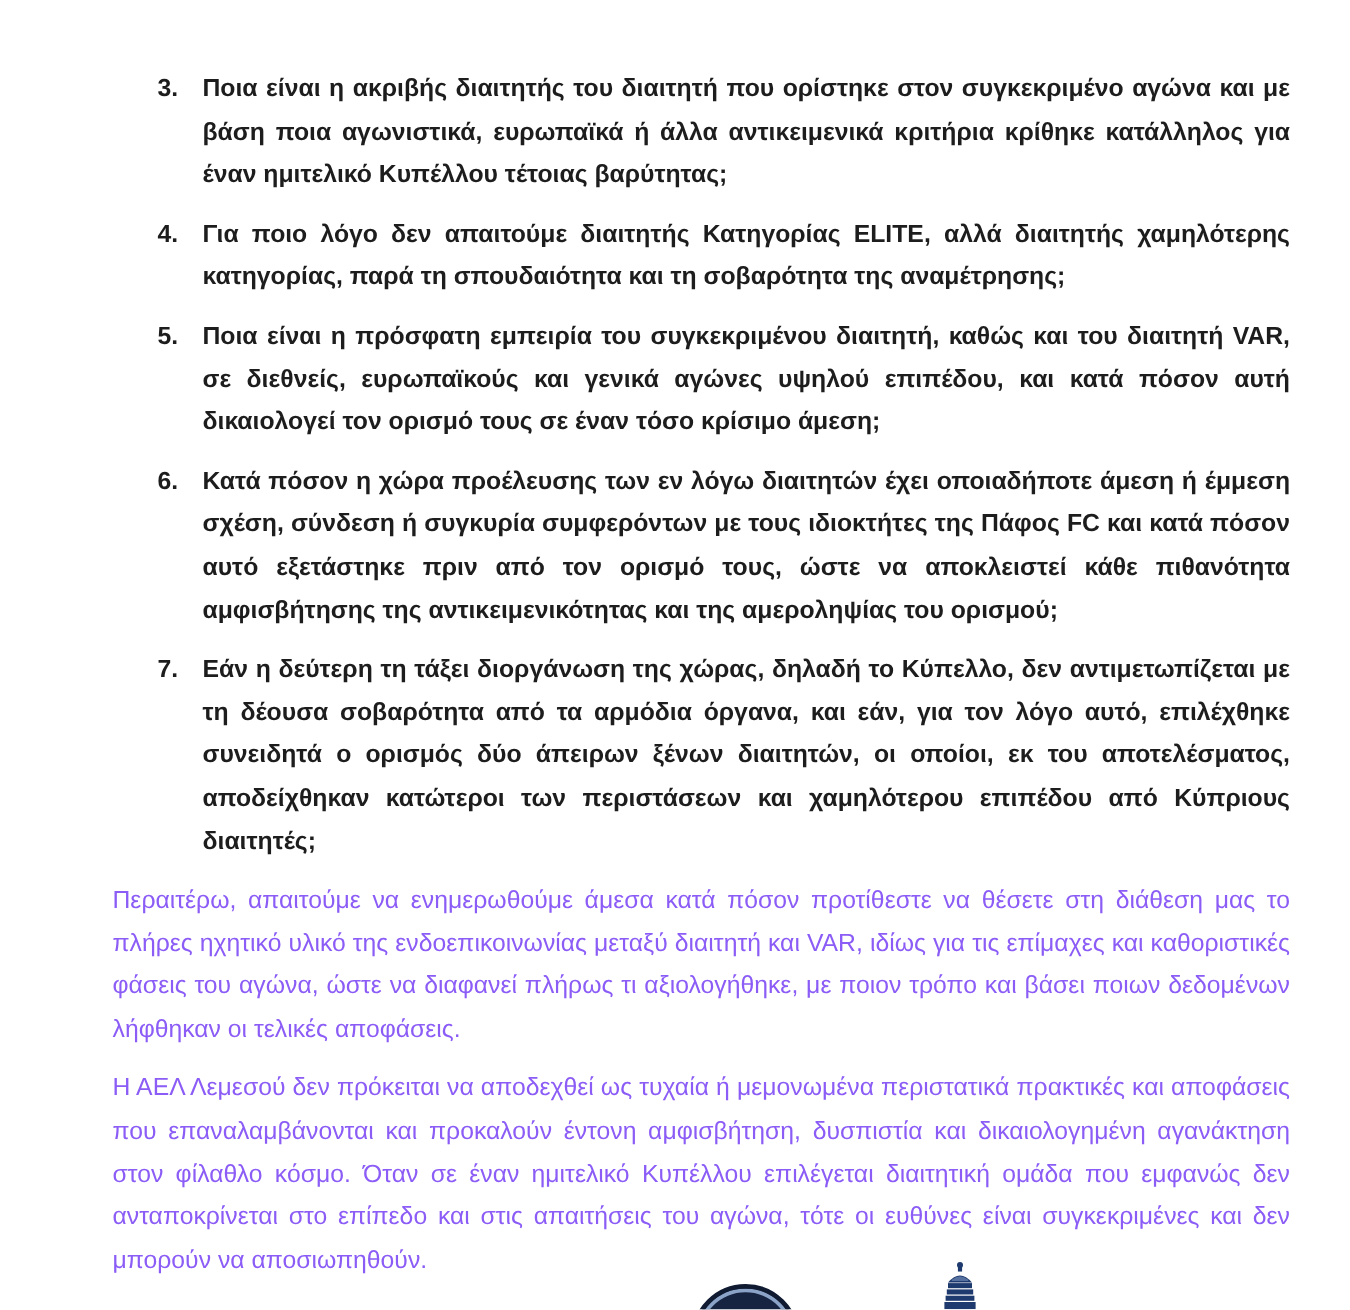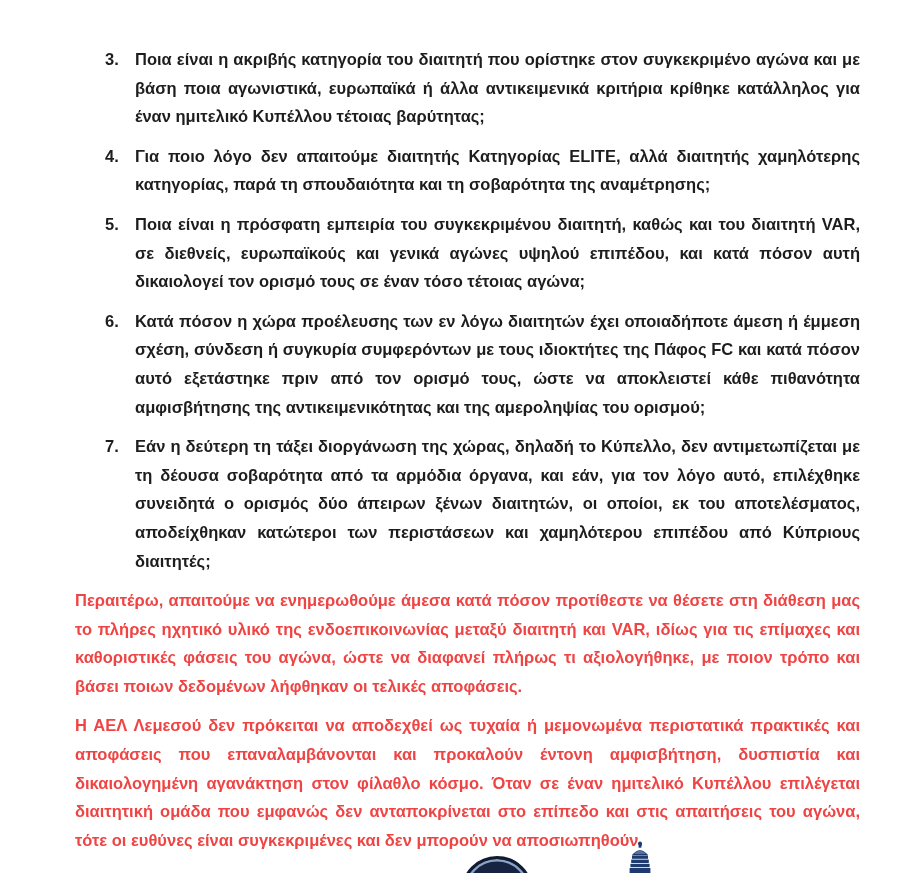--- a/index.html
+++ b/index.html
@@ -32,22 +32,22 @@
     width: 30px;
   }
   .qtext {
     flex: 1;
     text-align: justify;
   }
   .para {
     margin: 0 0 11px 0;
     font-size: 16.5px;
     line-height: 28.6px;
-    font-weight: bold;
-    color: #ef4444;
+    font-weight: normal;
+    color: #8b5cf6;
     text-align: justify;
   }
   .footer-logos { position: absolute; left: 0; top: 0; width: 100%; height: 100%; pointer-events: none; }
   .crest {
     position: absolute;
     left: 461px;
     top: 856px;
     width: 72px;
     height: 72px;
     box-sizing: border-box;
@@ -68,31 +68,31 @@
 </style>
 </head>
 <body>
 
 <div class="doc-page">
 
   <div class="qlist">
 
     <div class="qitem">
       <span class="qnum">3.</span>
-      <span class="qtext">Ποια είναι η ακριβής κατηγορία του διαιτητή που ορίστηκε στον συγκεκριμένο αγώνα και με βάση ποια αγωνιστικά, ευρωπαϊκά ή άλλα αντικειμενικά κριτήρια κρίθηκε κατάλληλος για έναν ημιτελικό Κυπέλλου τέτοιας βαρύτητας;</span>
+      <span class="qtext">Ποια είναι η ακριβής διαιτητής του διαιτητή που ορίστηκε στον συγκεκριμένο αγώνα και με βάση ποια αγωνιστικά, ευρωπαϊκά ή άλλα αντικειμενικά κριτήρια κρίθηκε κατάλληλος για έναν ημιτελικό Κυπέλλου τέτοιας βαρύτητας;</span>
     </div>
 
     <div class="qitem">
       <span class="qnum">4.</span>
       <span class="qtext">Για ποιο λόγο δεν απαιτούμε διαιτητής Κατηγορίας ELITE, αλλά διαιτητής χαμηλότερης κατηγορίας, παρά τη σπουδαιότητα και τη σοβαρότητα της αναμέτρησης;</span>
     </div>
 
     <div class="qitem">
       <span class="qnum">5.</span>
-      <span class="qtext">Ποια είναι η πρόσφατη εμπειρία του συγκεκριμένου διαιτητή, καθώς και του διαιτητή VAR, σε διεθνείς, ευρωπαϊκούς και γενικά αγώνες υψηλού επιπέδου, και κατά πόσον αυτή δικαιολογεί τον ορισμό τους σε έναν τόσο τέτοιας αγώνα;</span>
+      <span class="qtext">Ποια είναι η πρόσφατη εμπειρία του συγκεκριμένου διαιτητή, καθώς και του διαιτητή VAR, σε διεθνείς, ευρωπαϊκούς και γενικά αγώνες υψηλού επιπέδου, και κατά πόσον αυτή δικαιολογεί τον ορισμό τους σε έναν τόσο κρίσιμο άμεση;</span>
     </div>
 
     <div class="qitem">
       <span class="qnum">6.</span>
       <span class="qtext">Κατά πόσον η χώρα προέλευσης των εν λόγω διαιτητών έχει οποιαδήποτε άμεση ή έμμεση σχέση, σύνδεση ή συγκυρία συμφερόντων με τους ιδιοκτήτες της Πάφος FC και κατά πόσον αυτό εξετάστηκε πριν από τον ορισμό τους, ώστε να αποκλειστεί κάθε πιθανότητα αμφισβήτησης της αντικειμενικότητας και της αμεροληψίας του ορισμού;</span>
     </div>
 
     <div class="qitem">
       <span class="qnum">7.</span>
       <span class="qtext">Εάν η δεύτερη τη τάξει διοργάνωση της χώρας, δηλαδή το Κύπελλο, δεν αντιμετωπίζεται με τη δέουσα σοβαρότητα από τα αρμόδια όργανα, και εάν, για τον λόγο αυτό, επιλέχθηκε συνειδητά ο ορισμός δύο άπειρων ξένων διαιτητών, οι οποίοι, εκ του αποτελέσματος, αποδείχθηκαν κατώτεροι των περιστάσεων και χαμηλότερου επιπέδου από Κύπριους διαιτητές;</span>

